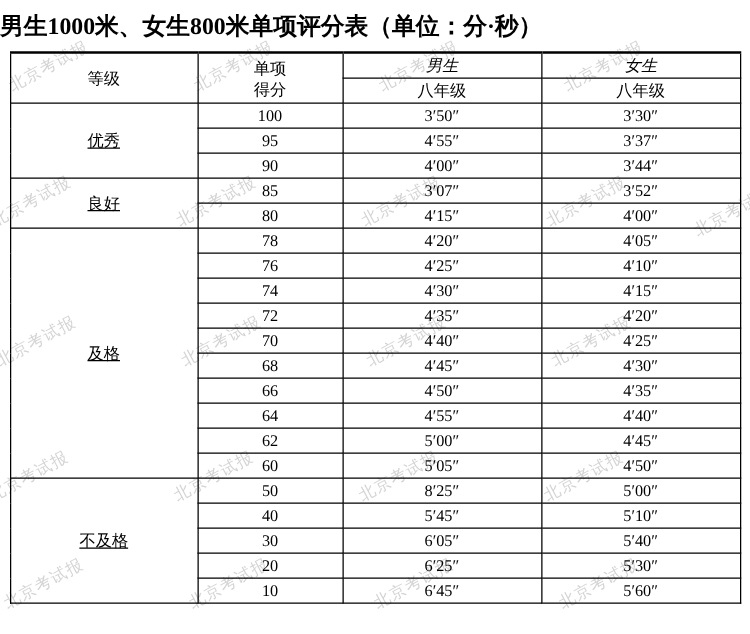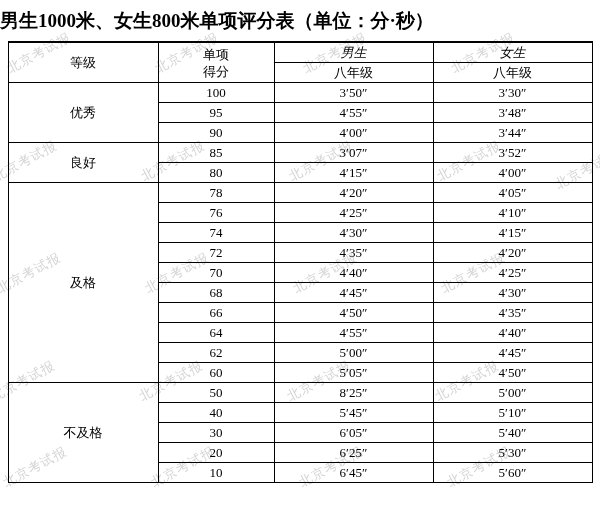--- a/index.html
+++ b/index.html
@@ -83,20 +83,21 @@
     font-size: 14px;
     height: 22px;
     font-style: italic;
   }
   .hdr-grade {
     font-size: 14px;
     height: 22px;
   }
   .level-cell {
     font-size: 15px;
+    text-decoration: underline;
   }
   .rowtext {
     font-size: 13px;
   }
   .top-rule {
     border-top: 2px solid #000 !important;
   }
 </style>
 </head>
 <body>
@@ -157,21 +158,21 @@
 
       <tr>
         <td class="level-cell" rowspan="3">优秀</td>
         <td class="rowtext">100</td>
         <td class="rowtext">3′50″</td>
         <td class="rowtext">3′30″</td>
       </tr>
       <tr>
         <td class="rowtext">95</td>
         <td class="rowtext">4′55″</td>
-        <td class="rowtext">3′48″</td>
+        <td class="rowtext">3′37″</td>
       </tr>
       <tr>
         <td class="rowtext">90</td>
         <td class="rowtext">4′00″</td>
         <td class="rowtext">3′44″</td>
       </tr>
 
       <tr>
         <td class="level-cell" rowspan="2">良好</td>
         <td class="rowtext">85</td>

